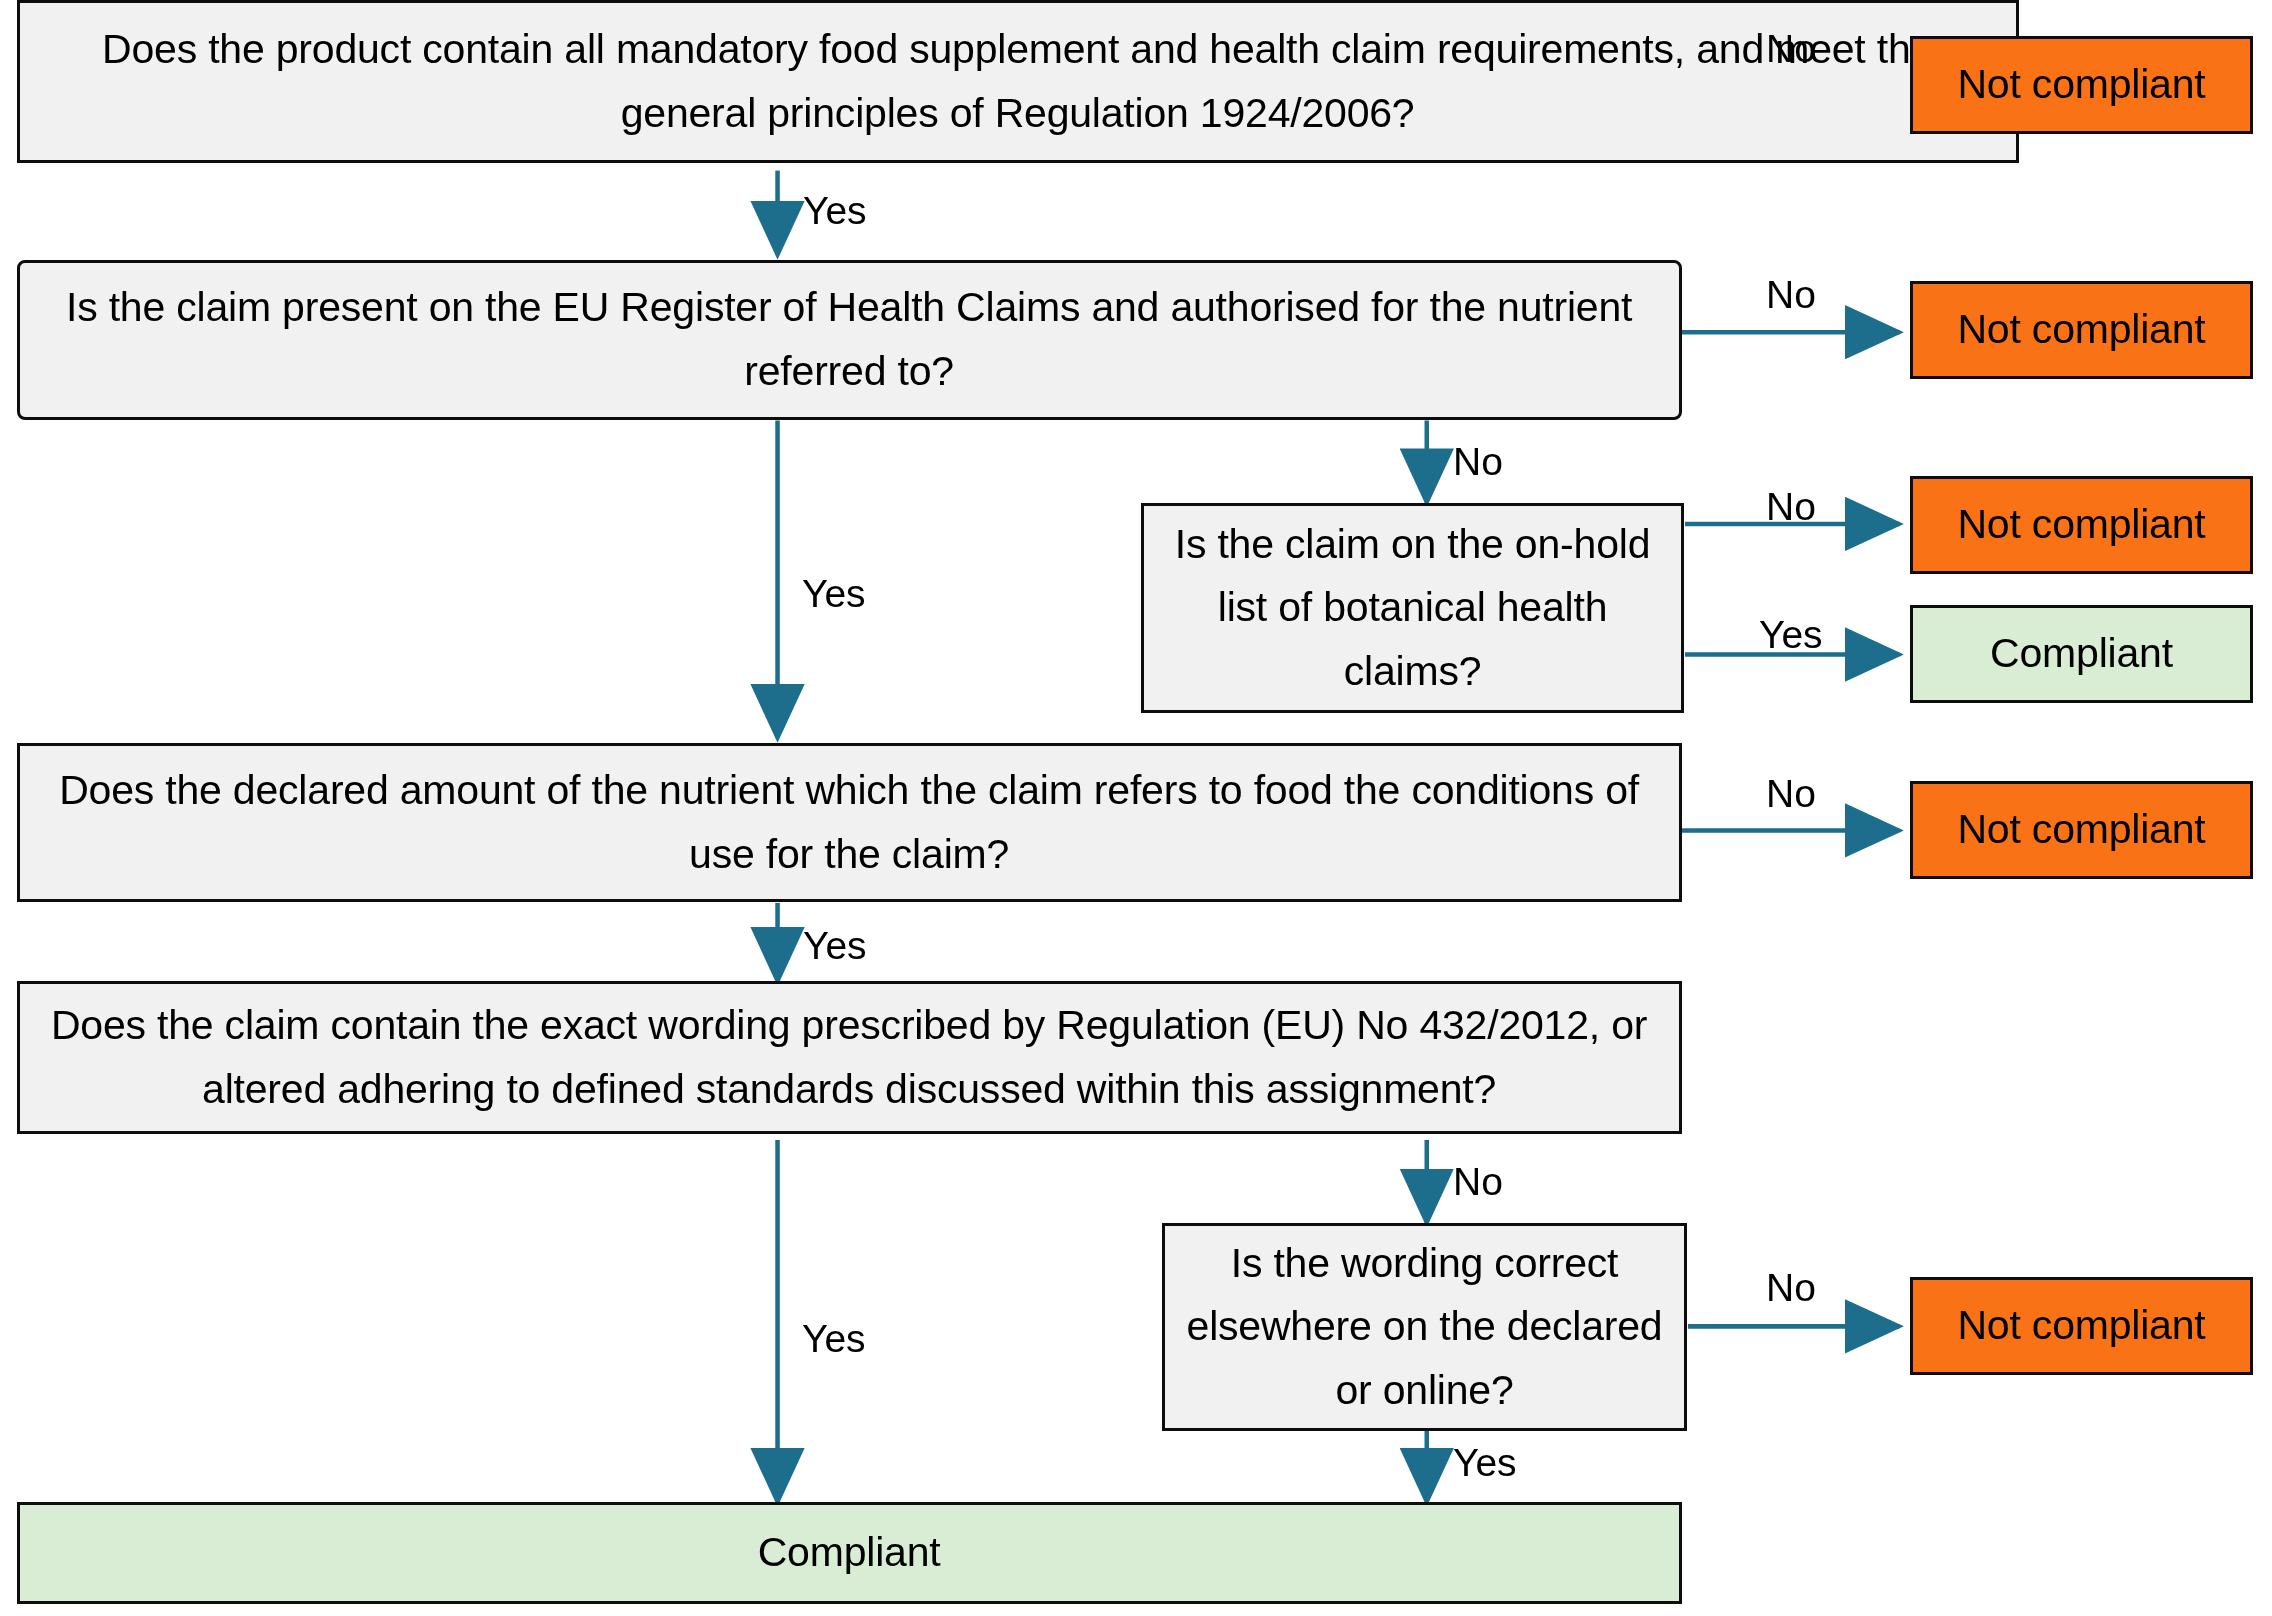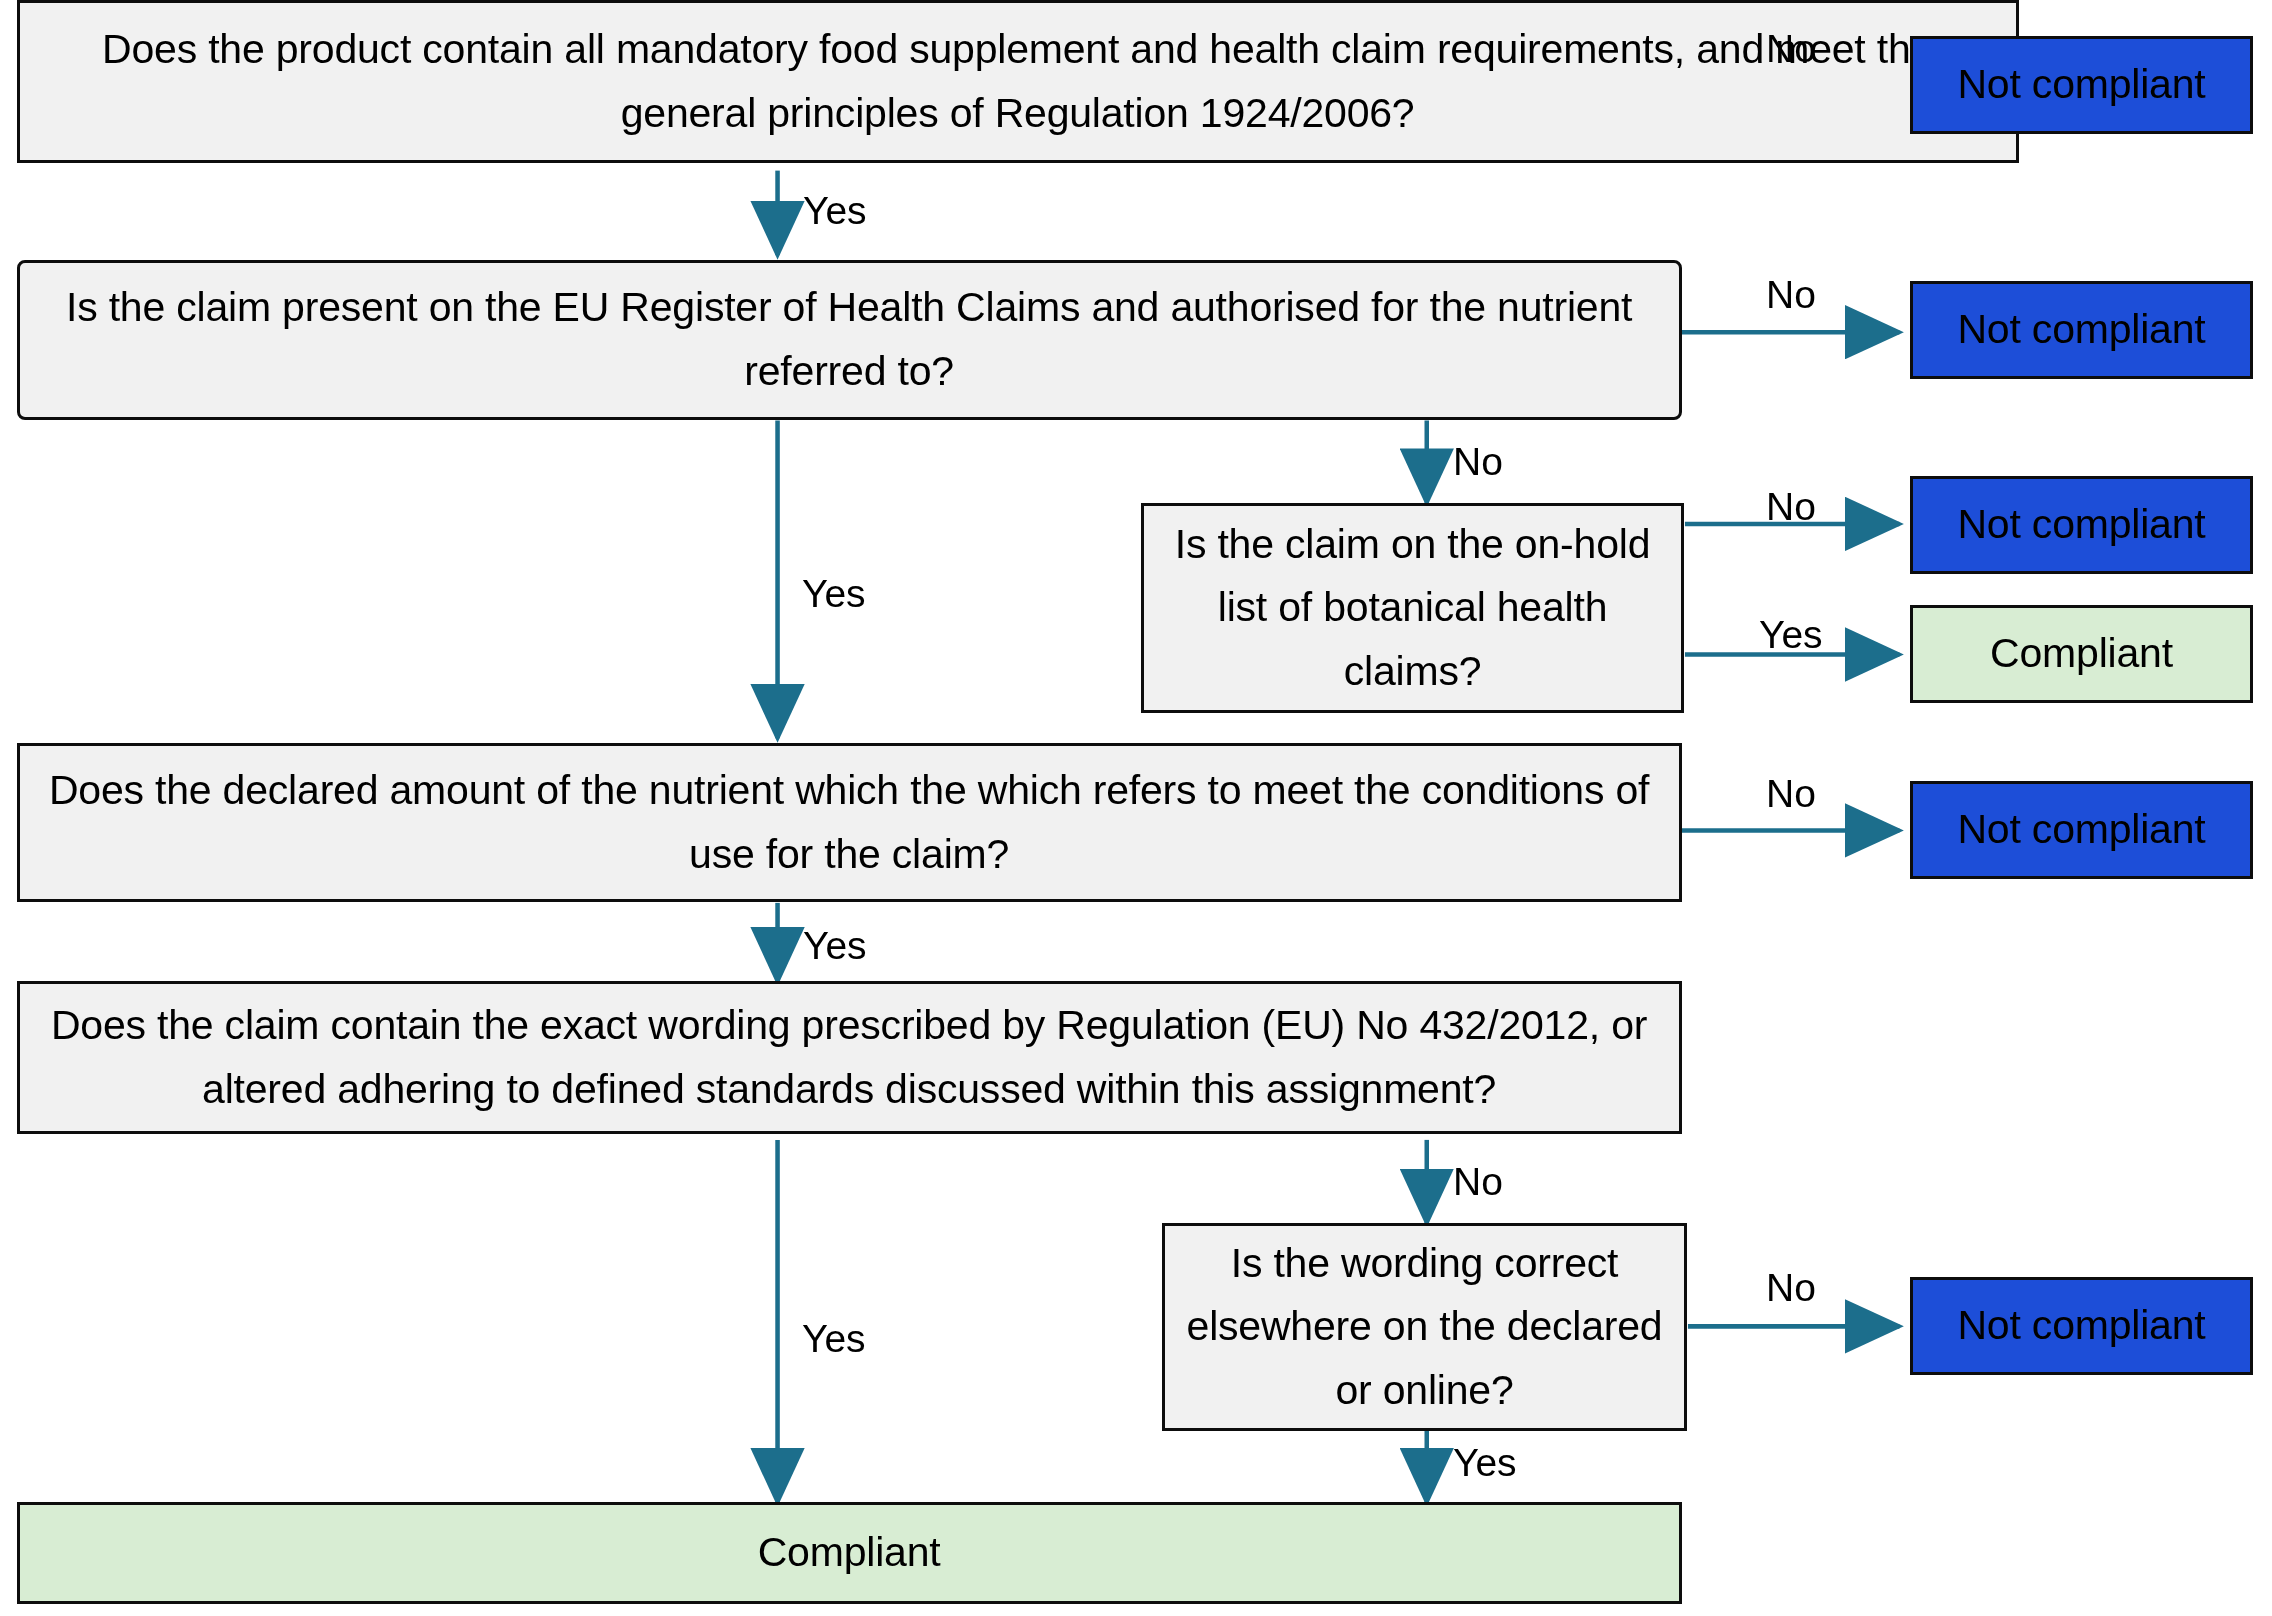--- a/index.html
+++ b/index.html
@@ -26,21 +26,21 @@
     display: flex;
     align-items: center;
     justify-content: center;
     text-align: center;
     line-height: 1.55;
     padding: 4.5px 18px;
     font-size: 41px;
     letter-spacing: -0.2px;
   }
   .node.decision { background: #f1f1f1; }
-  .node.fail     { background: #1d4ed8; }
+  .node.fail     { background: #f97316; }
   .node.pass     { background: #d8edd3; justify-content: center; }
 
   .node .txt {
     display: block;
     width: 100%;
   }
 
   .edge-label {
     position: absolute;
     font-size: 39px;
@@ -121,21 +121,21 @@
 
   <div class="node fail" style="left:1910px; top:476px; width:343px; height:98px;">
     <span class="txt">Not compliant</span>
   </div>
 
   <div class="node pass" style="left:1910px; top:605px; width:343px; height:98px;">
     <span class="txt">Compliant</span>
   </div>
 
   <div class="node decision" style="left:16.6px; top:743px; width:1665px; height:159px;">
-    <span class="txt">Does the declared amount of the nutrient which the which refers to meet the conditions of use for the claim?</span>
+    <span class="txt">Does the declared amount of the nutrient which the claim refers to food the conditions of use for the claim?</span>
   </div>
 
   <div class="node fail" style="left:1910px; top:781px; width:343px; height:98px;">
     <span class="txt">Not compliant</span>
   </div>
 
   <div class="node decision" style="left:16.6px; top:981px; width:1665px; height:153px;">
     <span class="txt">Does the claim contain the exact wording prescribed by Regulation (EU) No 432/2012, or altered adhering to defined standards discussed within this assignment?</span>
   </div>
 

